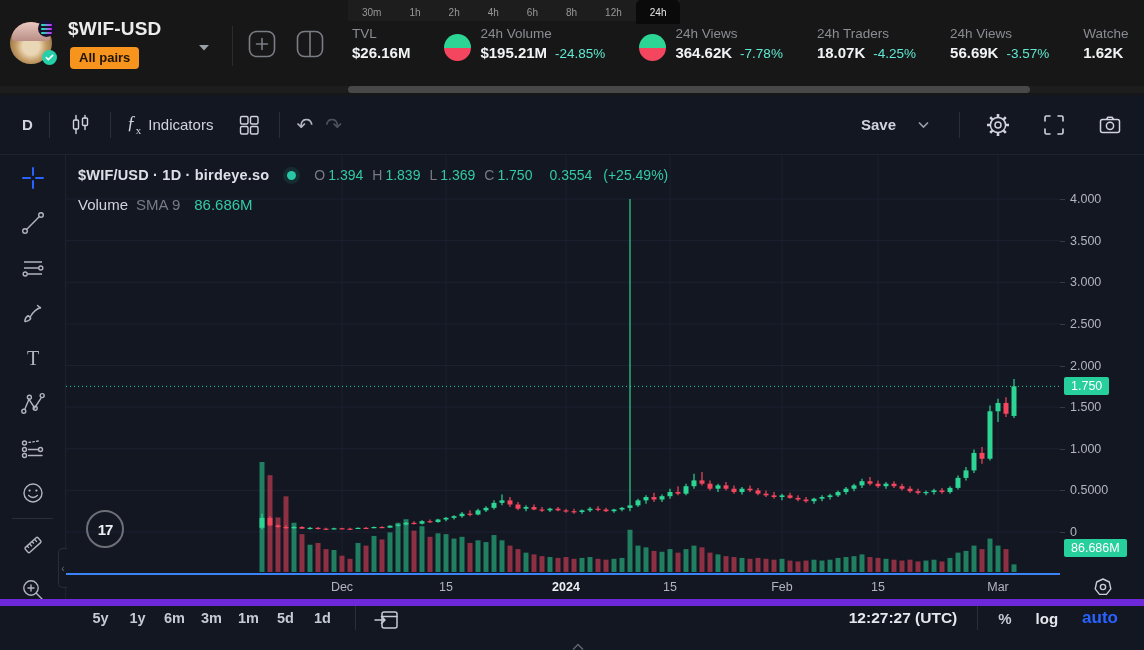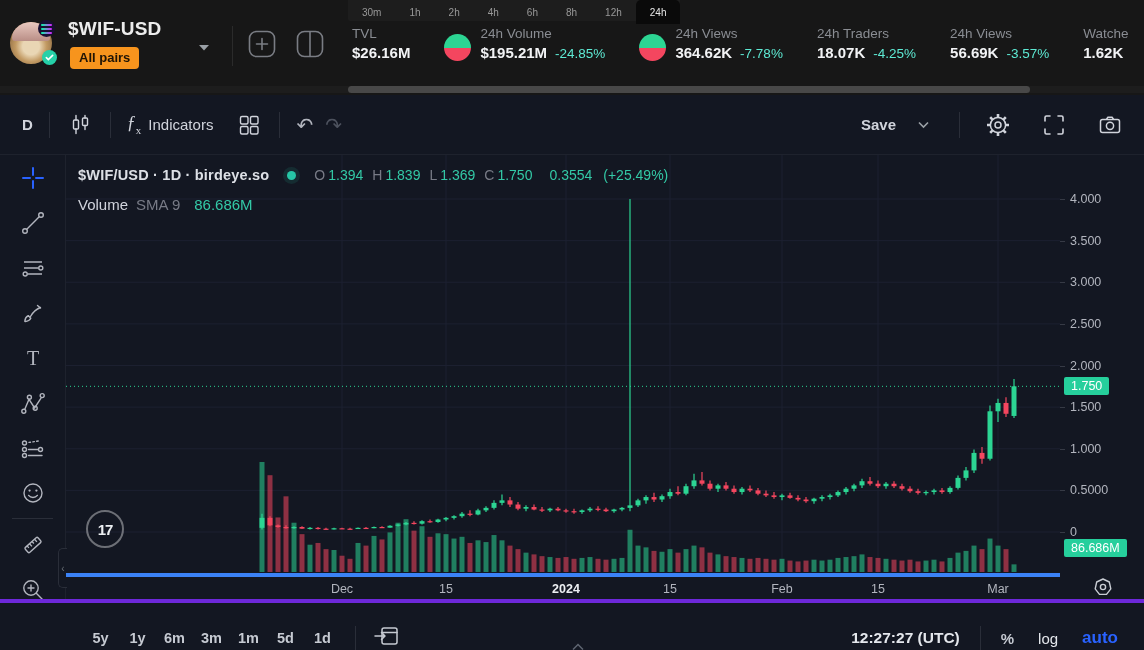--- a/index.html
+++ b/index.html
@@ -79,37 +79,37 @@
       font-weight:bold;font-size:15px;letter-spacing:-1px;}
 
   
   #price-axis{position:absolute;left:1060px;top:155px;width:84px;height:418px;font-size:12.5px;color:#b2b5be;}
   .ytick{position:absolute;left:10px;height:16px;line-height:16px;}
   .ytick-mark{position:absolute;left:0;width:5px;height:1px;background:#363a45;}
   .axis-badge{position:absolute;left:4px;height:18px;line-height:18px;background:#26cf9c;color:#fff;
       border-radius:2px;padding:0 7px;font-size:12.5px;}
 
   
-  #time-axis{position:absolute;left:66px;top:573px;width:994px;height:26px;border-top:4px solid #3b82f6;font-size:12.5px;color:#b2b5be;}
+  #time-axis{position:absolute;left:66px;top:573px;width:994px;height:26px;border-top:2px solid #3b82f6;font-size:12.5px;color:#b2b5be;}
   .xtick{position:absolute;top:5px;transform:translateX(-50%);}
   .xtick.strong{color:#eceff2;font-weight:bold;}
   #axis-gear{position:absolute;left:1086px;top:575px;width:34px;height:24px;color:#c9cdd4;display:flex;align-items:center;justify-content:center;cursor:pointer;}
 
   
-  #bottom-bar{position:absolute;left:0;top:599px;width:1144px;height:51px;background:#131722;border-top:4px solid #6d28d9;
-      display:flex;align-items:flex-end;}
+  #bottom-bar{position:absolute;left:0;top:599px;width:1144px;height:51px;background:#131722;border-top:7px solid #6d28d9;
+      display:flex;align-items:flex-start;}
   #ranges{display:flex;margin-left:84px;gap:4px;}
   .range-btn{min-width:33px;padding:4px 5px;text-align:center;font-size:14.5px;font-weight:bold;color:#c6cad2;cursor:pointer;border-radius:4px;}
   #bb-sep1{width:1px;height:24px;background:#2a2e39;margin:0 16px;}
   #goto-date{color:#c6cad2;cursor:pointer;display:flex;}
   #bottom-right{margin-left:auto;display:flex;align-items:center;margin-right:26px;gap:0;}
   #clock{font-size:15.5px;font-weight:bold;color:#e4e7ec;cursor:pointer;}
   #bb-sep2{width:1px;height:24px;background:#2a2e39;margin:0 20px;}
   #pct-btn{font-size:15px;font-weight:bold;color:#c6cad2;cursor:pointer;margin-right:24px;}
-  #log-btn{font-size:15px;font-weight:normal;color:#e4e7ec;cursor:pointer;margin-right:24px;}
+  #log-btn{font-size:15px;font-weight:bold;color:#e4e7ec;cursor:pointer;margin-right:24px;}
   #auto-btn{font-size:17px;font-weight:bold;color:#2962ff;cursor:pointer;}
   #pane-caret{position:absolute;left:572px;top:637px;color:#5d6470;}
 </style>
 </head>
 <body>
 
 <div id="app">
 
   <div id="header">
     <div id="avatar-wrap">

